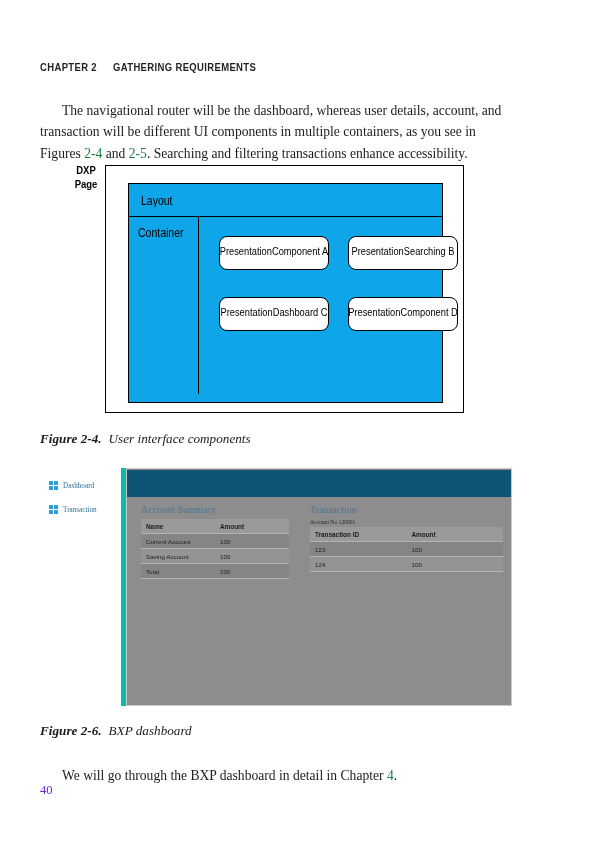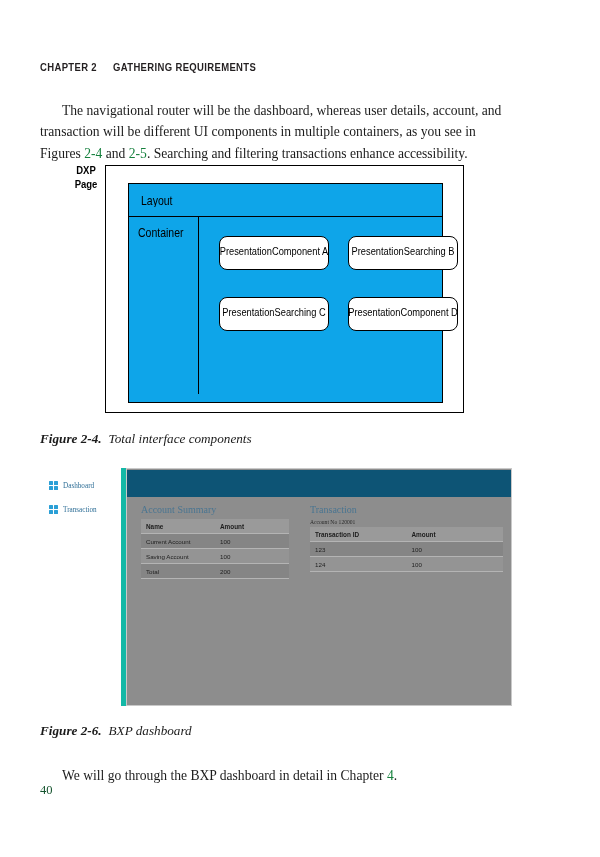--- a/index.html
+++ b/index.html
@@ -295,21 +295,21 @@
 
   
   #para-outro { top: 751px; }
   #para-outro .indent { display: inline-block; width: 22px; }
   .folio {
     position: absolute;
     left: 40px;
     top: 783px;
     font-family: "Liberation Serif", serif;
     font-size: 12.5px;
-    color: #14532d;
+    color: #6d28d9;
   }
 </style>
 </head>
 <body>
 
 <div class="running-head">
   <span>CHAPTER 2</span><span class="rh-gap"></span><span>GATHERING REQUIREMENTS</span>
 </div>
 
 <p class="body-para" id="para-intro"><span class="indent"></span><span>The navigational router will be the dashboard, whereas user details, account, and transaction will be different UI components in multiple containers, as you see in Figures </span><span class="xref">2-4</span><span> and </span><span class="xref">2-5</span><span>. Searching and filtering transactions enhance accessibility.</span></p>
@@ -336,34 +336,34 @@
         <div class="pres-box" id="pres-a">
           <span class="pres-line">Presentation</span>
           <span class="pres-line">Component A</span>
         </div>
         <div class="pres-box" id="pres-b">
           <span class="pres-line">Presentation</span>
           <span class="pres-line">Searching B</span>
         </div>
         <div class="pres-box" id="pres-c">
           <span class="pres-line">Presentation</span>
-          <span class="pres-line">Searching C</span>
+          <span class="pres-line">Dashboard C</span>
         </div>
         <div class="pres-box" id="pres-d">
           <span class="pres-line">Presentation</span>
           <span class="pres-line">Component D</span>
         </div>
       </div>
 
     </div>
   </div>
 </div>
 
 <div class="fig-caption" id="caption-24">
-  <span class="fig-num">Figure 2-4.</span><span class="fig-text">Total interface components</span>
+  <span class="fig-num">Figure 2-4.</span><span class="fig-text">User interface components</span>
 </div>
 
 <div id="figure-25">
 
   <div class="dash-sidebar">
     <div class="nav-item" id="nav-dashboard">
       <span class="grid-icon">
           <i></i>
           <i></i>
           <i></i>

